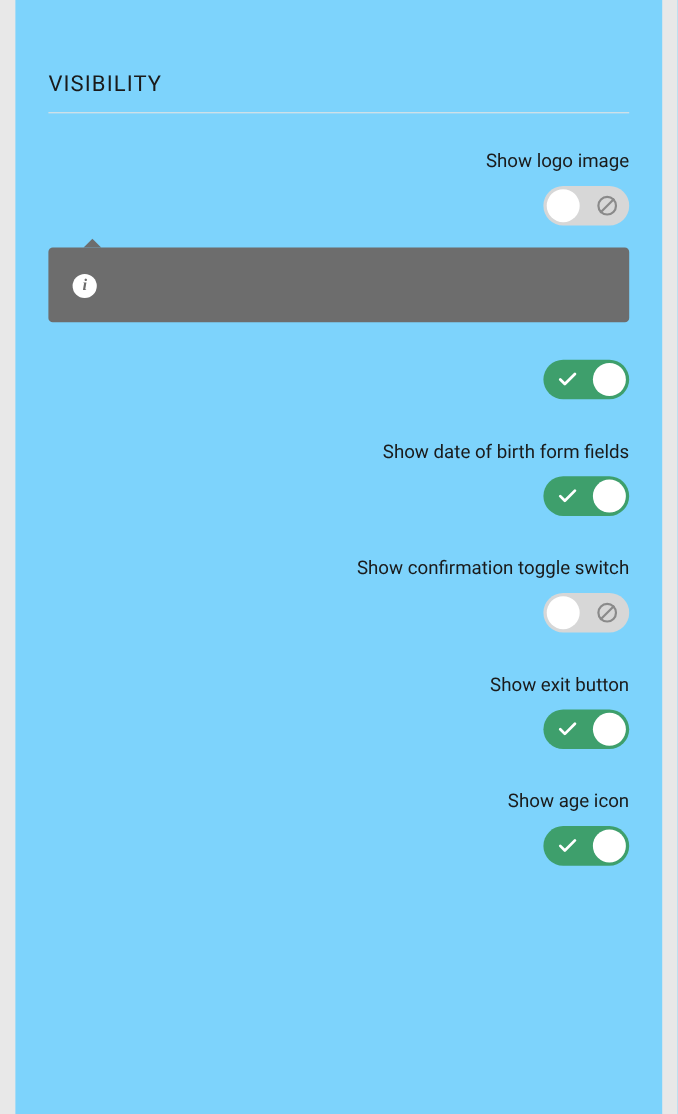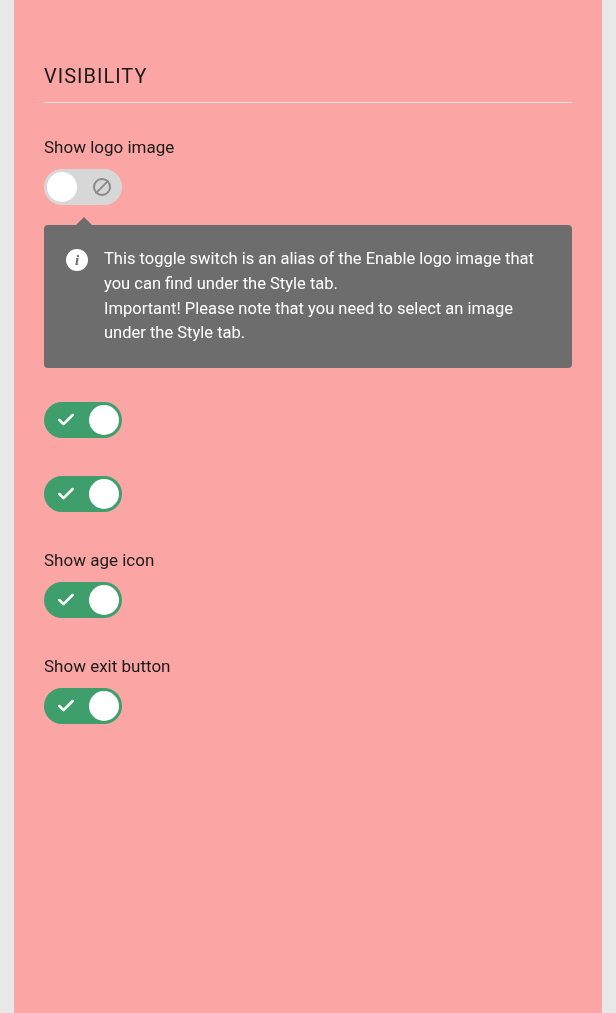--- a/index.html
+++ b/index.html
@@ -4,36 +4,37 @@
 <style>
   * { box-sizing: border-box; margin: 0; padding: 0; }
   body {
     font-family: -apple-system, BlinkMacSystemFont, "Segoe UI", Roboto, Helvetica, Arial, sans-serif;
     background: #e8e8e8;
     width: 616px;
     height: 1013px;
     overflow: hidden;
   }
   .panel {
-    background: #fca5a5;
+    background: #7dd3fc;
     margin: 0 14px;
     height: 100%;
     padding: 0 30px;
   }
   .section-title {
     font-size: 20px;
     font-weight: 400;
     letter-spacing: 1px;
     color: #1a1a1a;
     padding-top: 64px;
     padding-bottom: 14px;
     border-bottom: 1px solid #e3e3e3;
   }
   .field {
     margin-top: 34px;
+    text-align: right;
   }
   .field-label {
     font-size: 17px;
     color: #1a1a1a;
     margin-bottom: 12px;
     font-weight: 400;
   }
   .toggle {
     position: relative;
     width: 78px;
@@ -144,69 +145,75 @@
     <div class="toggle toggle-off">
       <div class="toggle-knob"></div>
       <div class="toggle-state-icon">
           <div class="prohibit"></div>
         </div>
     </div>
     <div class="tooltip-wrap">
       <div class="tooltip-arrow"></div>
       <div class="tooltip">
         <div class="info-icon">i</div>
-        <div class="tooltip-text">
-          <p>This toggle switch is an alias of the Enable logo image that you can find under the Style tab.</p>
-          <p>Important! Please note that you need to select an image under the Style tab.</p>
+      </div>
+    </div>
+  </div>
+
+
+  <div class="field">
+    <div class="toggle toggle-on">
+      <div class="toggle-state-icon">
+        <svg class="check-svg" viewBox="0 0 24 24" fill="none" stroke="#ffffff" stroke-width="3" stroke-linecap="round" stroke-linejoin="round">
+            <polyline points="4 12 9 17 20 6"></polyline>
+          </svg>
+      </div>
+      <div class="toggle-knob"></div>
+    </div>
+  </div>
+
+  <div class="field">
+    <div class="field-label">Show date of birth form fields</div>
+    <div class="toggle toggle-on">
+      <div class="toggle-state-icon">
+        <svg class="check-svg" viewBox="0 0 24 24" fill="none" stroke="#ffffff" stroke-width="3" stroke-linecap="round" stroke-linejoin="round">
+            <polyline points="4 12 9 17 20 6"></polyline>
+          </svg>
+      </div>
+      <div class="toggle-knob"></div>
+    </div>
+  </div>
+
+  <div class="field">
+    <div class="field-label">Show confirmation toggle switch</div>
+    <div class="toggle toggle-off">
+      <div class="toggle-knob"></div>
+      <div class="toggle-state-icon">
+          <div class="prohibit"></div>
         </div>
-      </div>
-    </div>
-  </div>
-
-
-  <div class="field">
-    <div class="toggle toggle-on">
-      <div class="toggle-state-icon">
-        <svg class="check-svg" viewBox="0 0 24 24" fill="none" stroke="#ffffff" stroke-width="3" stroke-linecap="round" stroke-linejoin="round">
-            <polyline points="4 12 9 17 20 6"></polyline>
-          </svg>
-      </div>
-      <div class="toggle-knob"></div>
-    </div>
-  </div>
-
-  <div class="field">
-    <div class="toggle toggle-on">
-      <div class="toggle-state-icon">
-        <svg class="check-svg" viewBox="0 0 24 24" fill="none" stroke="#ffffff" stroke-width="3" stroke-linecap="round" stroke-linejoin="round">
-            <polyline points="4 12 9 17 20 6"></polyline>
-          </svg>
-      </div>
-      <div class="toggle-knob"></div>
-    </div>
-  </div>
-
+    </div>
+  </div>
+
+  <div class="field">
+    <div class="field-label">Show exit button</div>
+    <div class="toggle toggle-on">
+      <div class="toggle-state-icon">
+        <svg class="check-svg" viewBox="0 0 24 24" fill="none" stroke="#ffffff" stroke-width="3" stroke-linecap="round" stroke-linejoin="round">
+            <polyline points="4 12 9 17 20 6"></polyline>
+          </svg>
+      </div>
+      <div class="toggle-knob"></div>
+    </div>
+  </div>
 
   <div class="field">
     <div class="field-label">Show age icon</div>
     <div class="toggle toggle-on">
       <div class="toggle-state-icon">
         <svg class="check-svg" viewBox="0 0 24 24" fill="none" stroke="#ffffff" stroke-width="3" stroke-linecap="round" stroke-linejoin="round">
             <polyline points="4 12 9 17 20 6"></polyline>
           </svg>
       </div>
       <div class="toggle-knob"></div>
     </div>
   </div>
 
-  <div class="field">
-    <div class="field-label">Show exit button</div>
-    <div class="toggle toggle-on">
-      <div class="toggle-state-icon">
-        <svg class="check-svg" viewBox="0 0 24 24" fill="none" stroke="#ffffff" stroke-width="3" stroke-linecap="round" stroke-linejoin="round">
-            <polyline points="4 12 9 17 20 6"></polyline>
-          </svg>
-      </div>
-      <div class="toggle-knob"></div>
-    </div>
-  </div>
-
 </div>
 
 </body></html>

